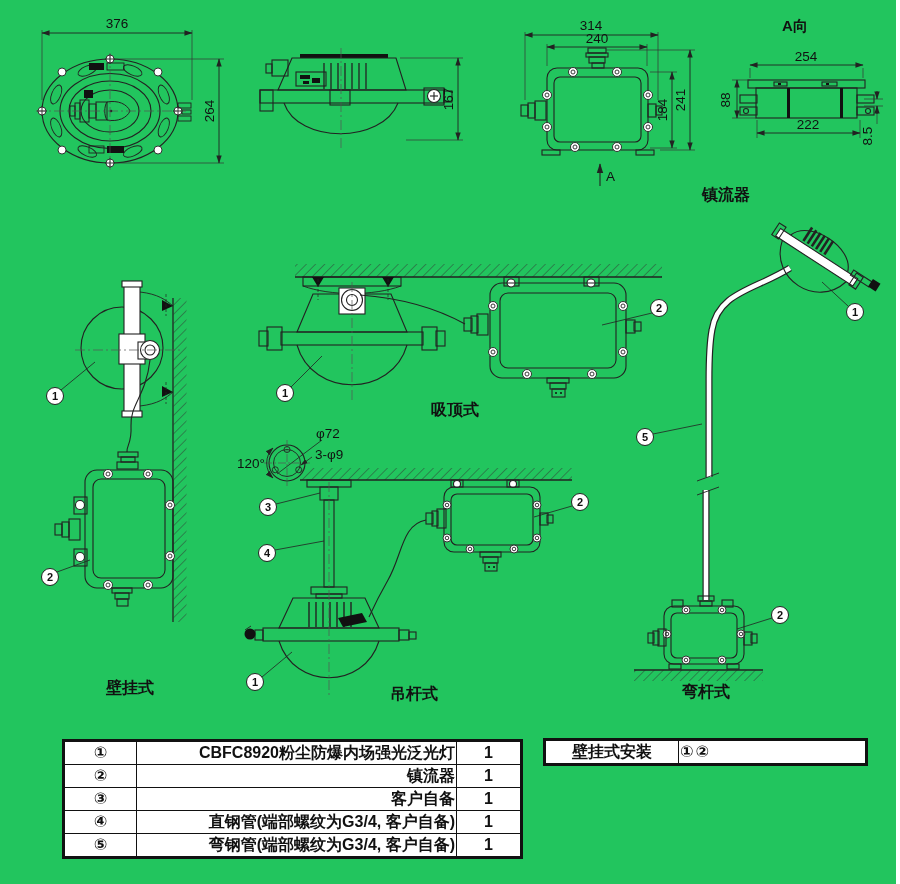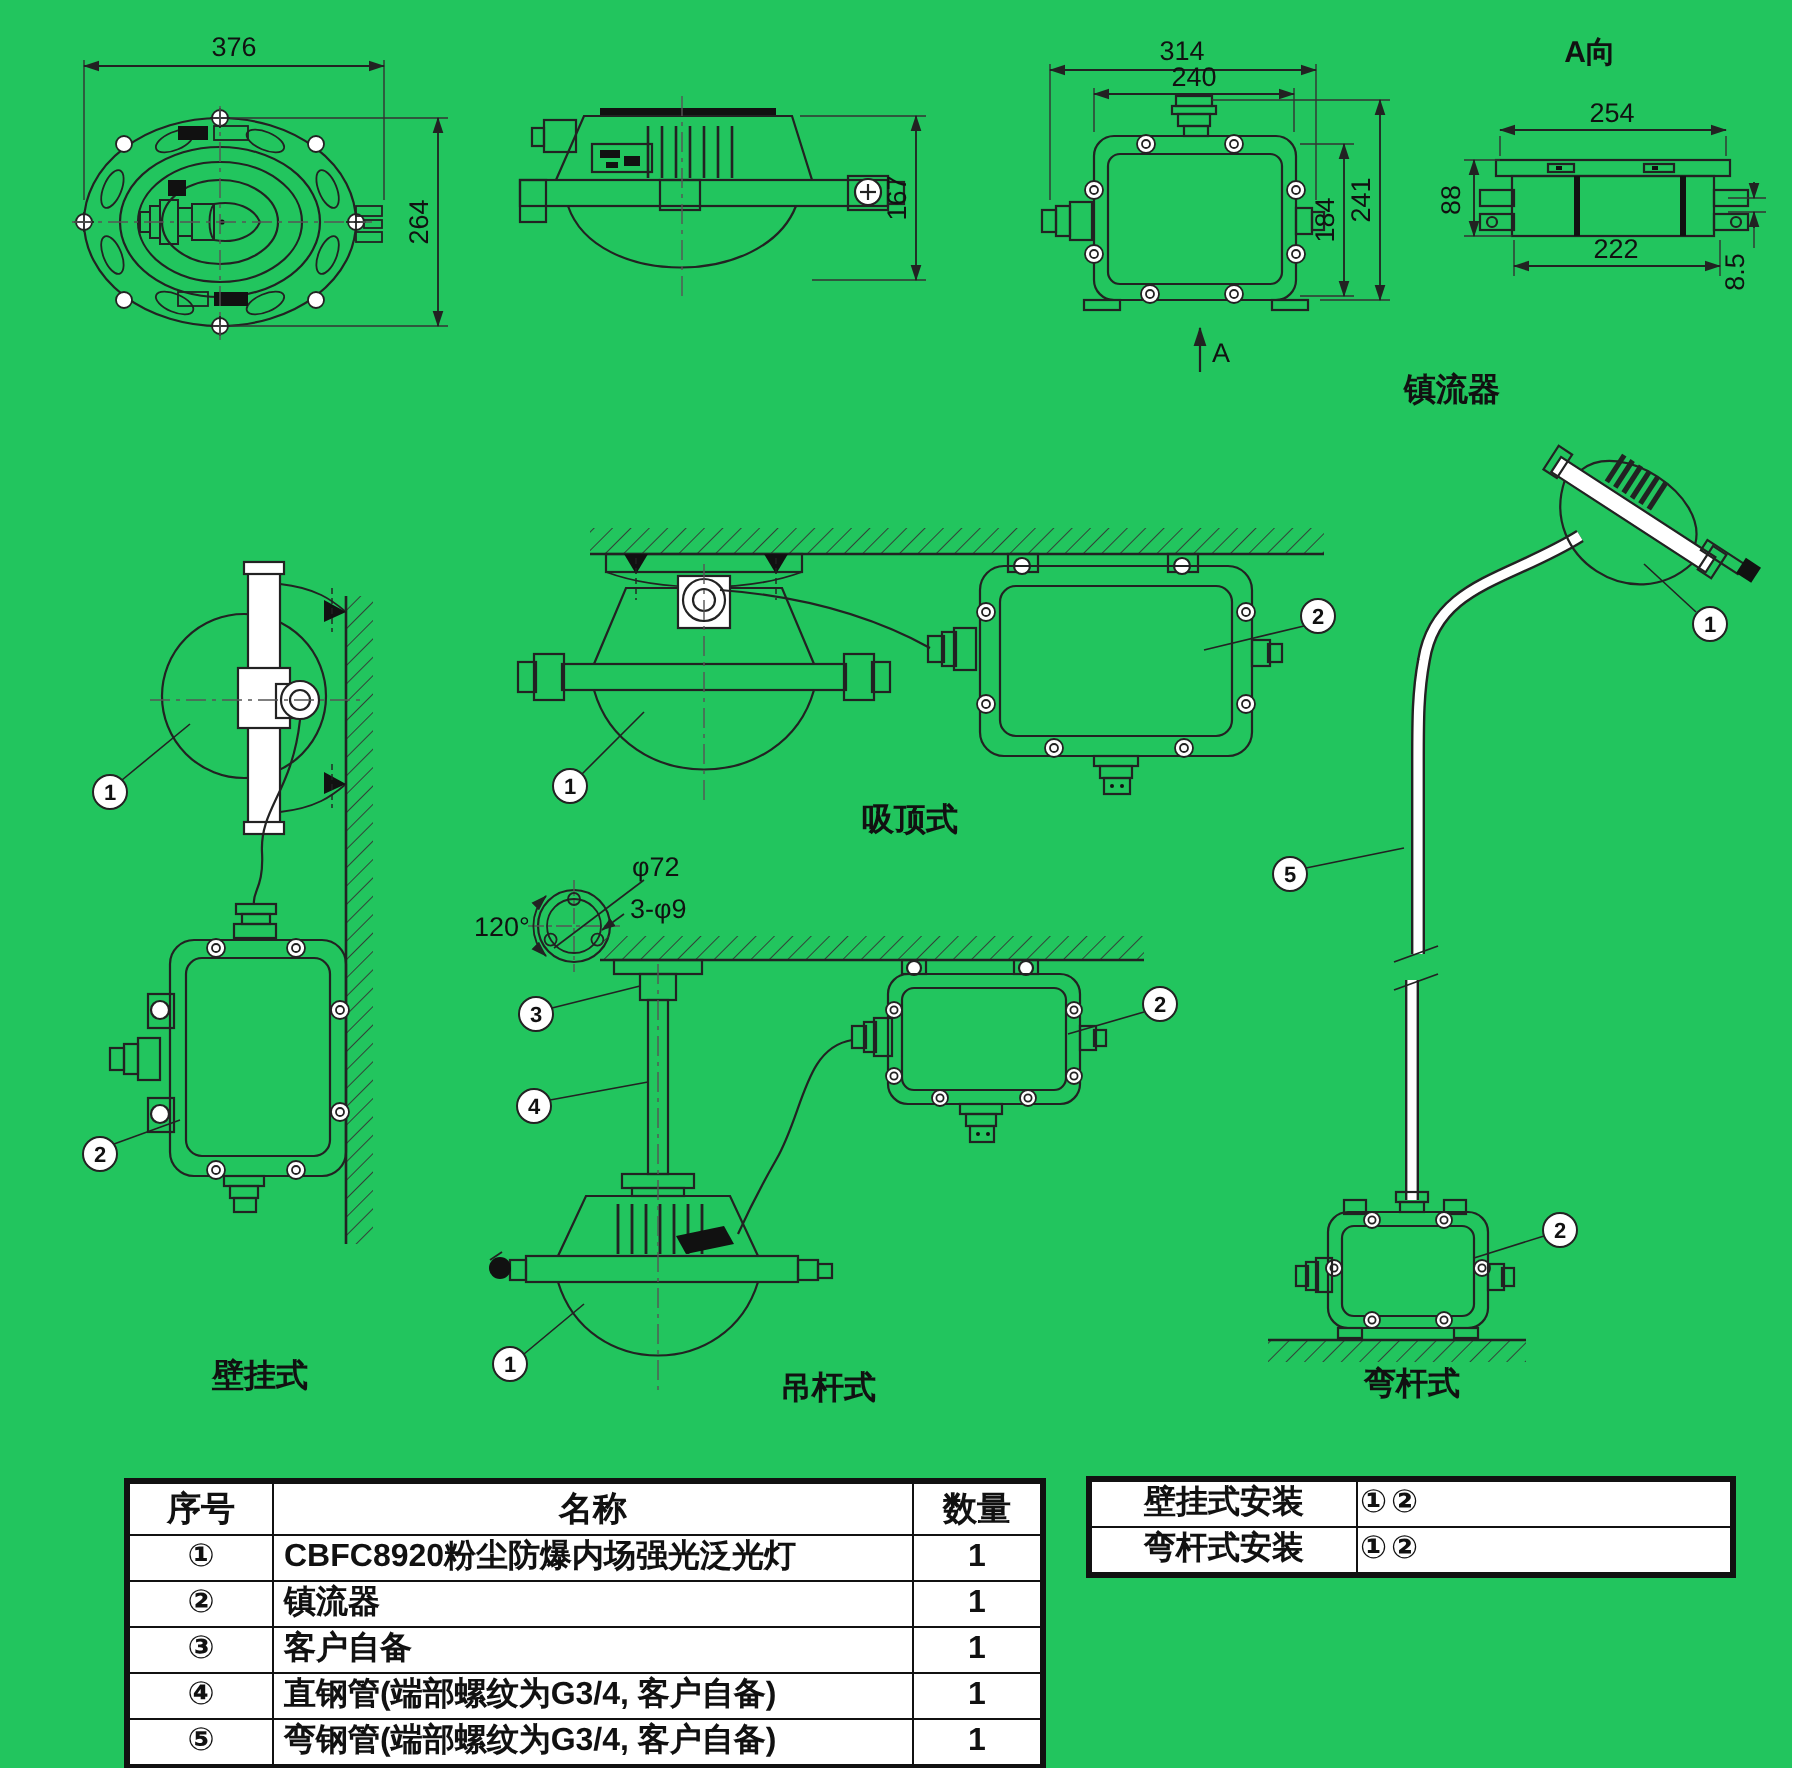--- a/index.html
+++ b/index.html
@@ -8,21 +8,21 @@
   svg text{user-select:none;}
   .dimtxt{font:13.5px "Liberation Sans",sans-serif;fill:#111;}
   .captxt{font:bold 16px "Liberation Sans",sans-serif;fill:#111;}
   .titletxt{font:bold 15px "Liberation Sans",sans-serif;fill:#111;}
   .cotxt{font:bold 11px "Liberation Sans",sans-serif;fill:#111;}
   .tbl{border-collapse:collapse;table-layout:fixed;position:absolute;background:#fff;
        font-weight:bold;color:#111;}
   .tbl td{border:1.6px solid #111;overflow:hidden;white-space:nowrap;line-height:1.05;}
   .tbl{border:3px solid #111;}
   .tc{text-align:center;}
-  .tl{text-align:left;padding-left:5px;}
+  .tl{text-align:right;padding-left:5px;}
   #parts-table{left:62px;top:739px;width:458px;font-size:16px;}
   #parts-table td{height:20px;}
   #parts-table tr.hd td{height:23px;font-size:17px;}
   #install-table{left:543px;top:738px;width:322px;font-size:16px;}
   #install-table td{height:20px;}
   #install-table tr.hd td{height:24px;font-size:17px;}
   .pl18{text-align:left;letter-spacing:2px;}
 </style>
 </head>
 <body>
@@ -620,25 +620,20 @@
 </svg>
 
 
 <table class="tbl" id="parts-table">
   <colgroup>
         <col style="width:73px">
         <col style="width:320px">
         <col style="width:65px">
       </colgroup>
   <tbody>
-        <tr class="hd">
-    <td class="tc">序号</td>
-    <td class="tc">名称</td>
-    <td class="tc">数量</td>
-  </tr>
   <tr>
     <td class="tc">①</td>
     <td class="tl">CBFC8920粉尘防爆内场强光泛光灯</td>
     <td class="tc">1</td>
   </tr>
   <tr>
     <td class="tc">②</td>
     <td class="tl">镇流器</td>
     <td class="tc">1</td>
   </tr>
@@ -664,19 +659,15 @@
 <table class="tbl" id="install-table">
   <colgroup>
         <col style="width:134px">
         <col style="width:188px">
       </colgroup>
   <tbody>
   <tr>
     <td class="tc">壁挂式安装</td>
     <td class="pl18">①②</td>
   </tr>
-  <tr>
-    <td class="tc">弯杆式安装</td>
-    <td class="pl18">①②</td>
-  </tr>
 </tbody>
     </table>
 </div>
 
 </body></html>

